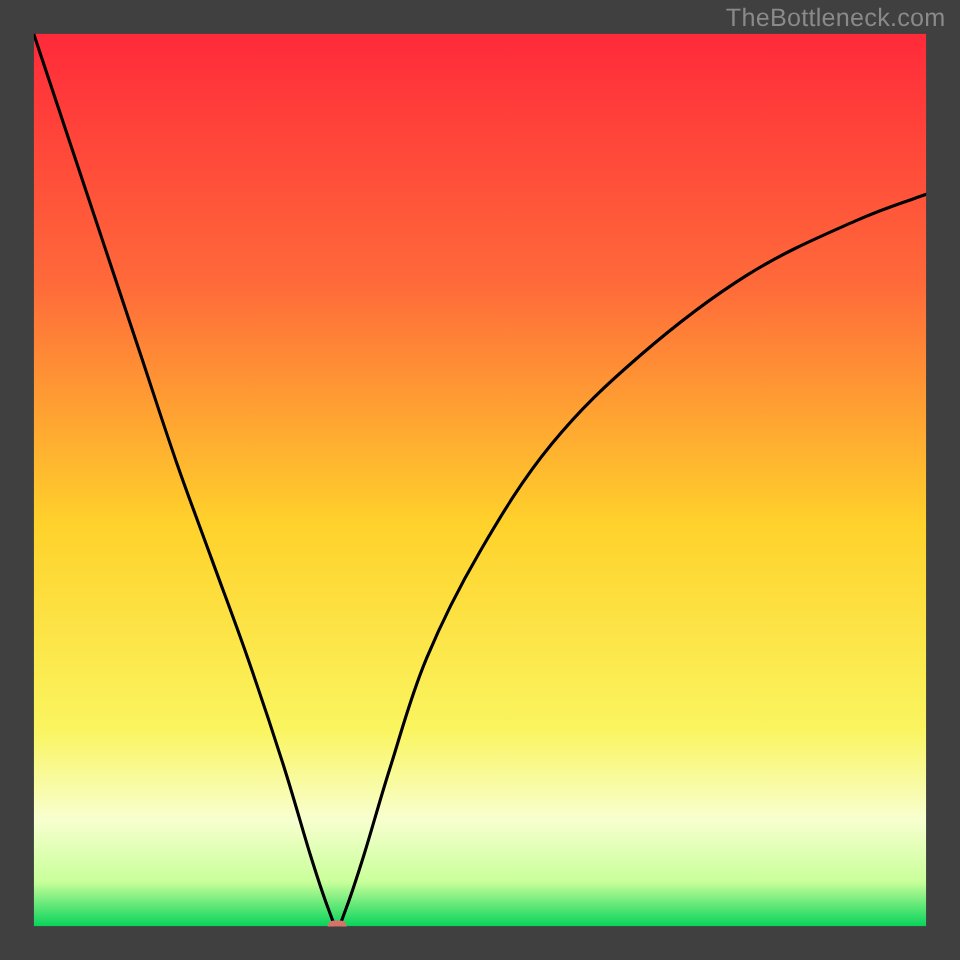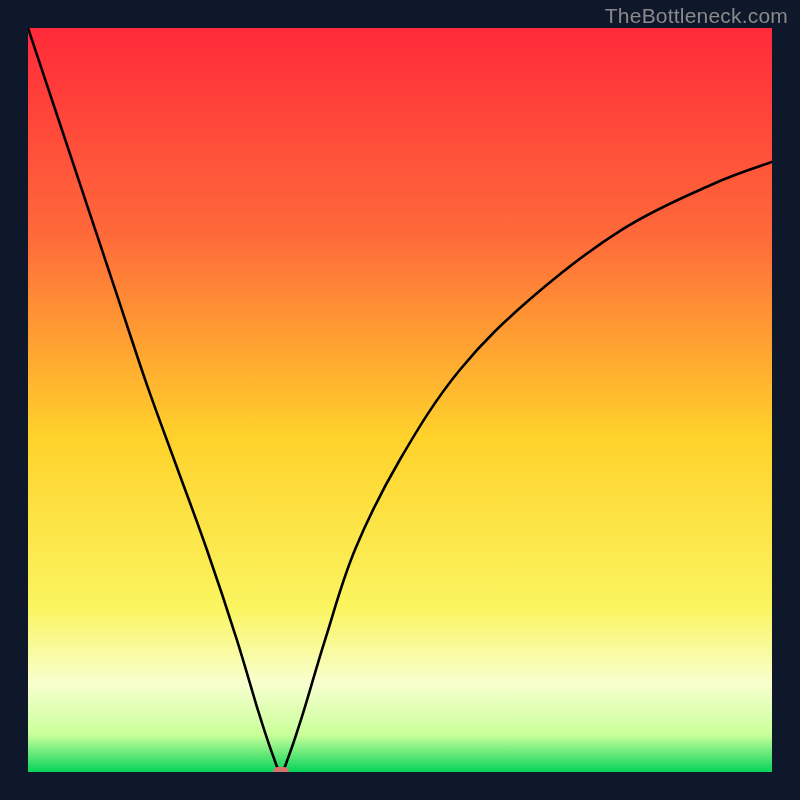--- a/index.html
+++ b/index.html
@@ -8,21 +8,21 @@
     width: 800px;
     height: 800px;
     overflow: hidden;
     background: #000;
     font-family: Arial, Helvetica, sans-serif;
   }
   .frame {
     position: relative;
     width: 800px;
     height: 800px;
-    background: #0f172a;
+    background: #404040;
   }
   .plot-area {
     position: absolute;
     left: 28px;
     top: 28px;
     width: 744px;
     height: 744px;
     overflow: hidden;
   }
   .gradient {

